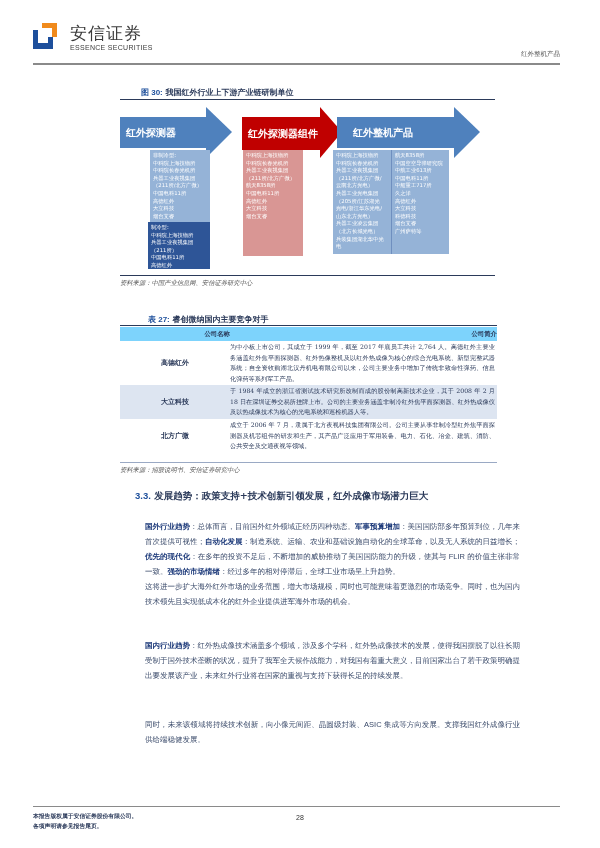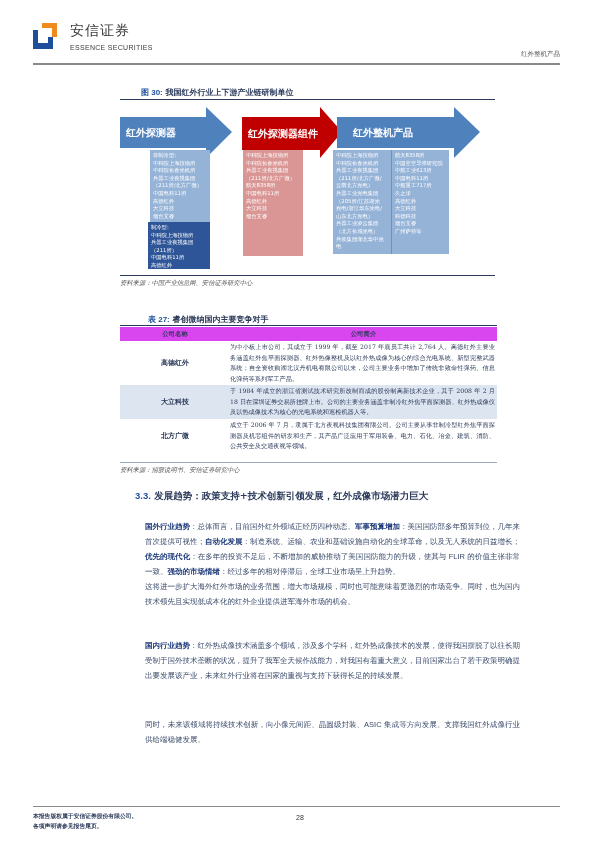--- a/index.html
+++ b/index.html
@@ -6,21 +6,21 @@
     html, body { width: 600px; height: 848px; background: #ffffff; overflow: hidden; }
     body { position: relative; font-family: "DejaVu Serif", "Liberation Serif", serif; color: #2b3a5a; }
 
     
     .header { position: absolute; left: 33px; top: 20px; width: 527px; height: 42px; }
     .logo-mark { position: absolute; left: 0; top: 3px; width: 26px; height: 26px; }
     .logo-mark .blue { position: absolute; left: 0; top: 7px; width: 20px; height: 19px; background: #1d4f9c; }
     .logo-mark .white { position: absolute; left: 5px; top: 7px; width: 10px; height: 13px; background: #ffffff; }
     .logo-mark .orange { position: absolute; left: 9px; top: 0; width: 15px; height: 14px; background: #f08a1c; }
     .logo-mark .white2 { position: absolute; left: 9px; top: 5px; width: 10px; height: 9px; background: #ffffff; }
-    .logo-cn { position: absolute; left: 37px; top: 2px; font-family: Liberation Sans, sans-serif; font-size: 14px; color: #3b3b3b; letter-spacing: 1px; }
+    .logo-cn { position: absolute; left: 37px; top: 2px; font-family: Liberation Sans, sans-serif; font-size: 17px; color: #3b3b3b; letter-spacing: 1px; }
     .logo-en { position: absolute; left: 37px; top: 24px; font-family: "Liberation Sans", sans-serif; font-size: 7px; color: #3b3b3b; letter-spacing: 0.3px; }
     .header-right { position: absolute; right: 0; top: 30px; font-size: 6.5px; color: #555; }
     .header-rule { position: absolute; left: 33px; top: 63px; width: 527px; height: 2px; background: #8a8a8a; }
 
     
     .fig-title { position: absolute; left: 120px; top: 87px; font-size: 8px; color: #2b3a5a; font-weight: bold; padding-left: 21px; }
     .fig-title .num { font-family: "Liberation Sans", sans-serif; color: #1d4f9c; }
     .fig-rule { position: absolute; left: 120px; top: 99px; width: 375px; height: 1px; background: #2b3a5a; }
 
     .arrow { position: absolute; }
@@ -32,21 +32,21 @@
     .box div { white-space: nowrap; }
 
     .src { position: absolute; left: 120px; font-size: 6.3px; font-style: italic; color: #555; }
     .src-rule { position: absolute; left: 120px; width: 375px; height: 1px; background: #2b3a5a; }
 
     
     .tbl-title { position: absolute; left: 120px; top: 314px; font-size: 8px; font-weight: bold; color: #2b3a5a; margin-left: 28px; }
     .tbl-title .num { font-family: "Liberation Sans", sans-serif; color: #1d4f9c; }
     .tbl-rule { position: absolute; left: 120px; top: 325px; width: 377px; height: 1px; background: #2b3a5a; }
     table.comp { position: absolute; left: 120px; top: 327px; width: 377px; border-collapse: collapse; font-size: 6.2px; color: #2b3a5a; }
-    table.comp th { background: #d946ef; height: 14px; font-weight: bold; font-size: 6.4px; }
+    table.comp th { background: #7dd3fc; height: 14px; font-weight: bold; font-size: 6.4px; text-align: right; }
     table.comp td { vertical-align: middle; line-height: 10.5px; }
     table.comp td.name { width: 110px; text-align: center; font-weight: bold; font-size: 7px; }
     table.comp td.desc { padding: 1px 2px 1px 0; text-align: justify; }
     table.comp tr.alt td { background: #dde5f1; }
     .tbl-bottom { position: absolute; left: 120px; top: 462px; width: 377px; height: 1px; background: #9aa9c4; }
 
     
     .sec-head { position: absolute; left: 135px; top: 490px; font-size: 9.5px; font-weight: bold; color: #2b3a5a; }
     .sec-head .num { font-family: "Liberation Sans", sans-serif; color: #1d4f9c; }
 

